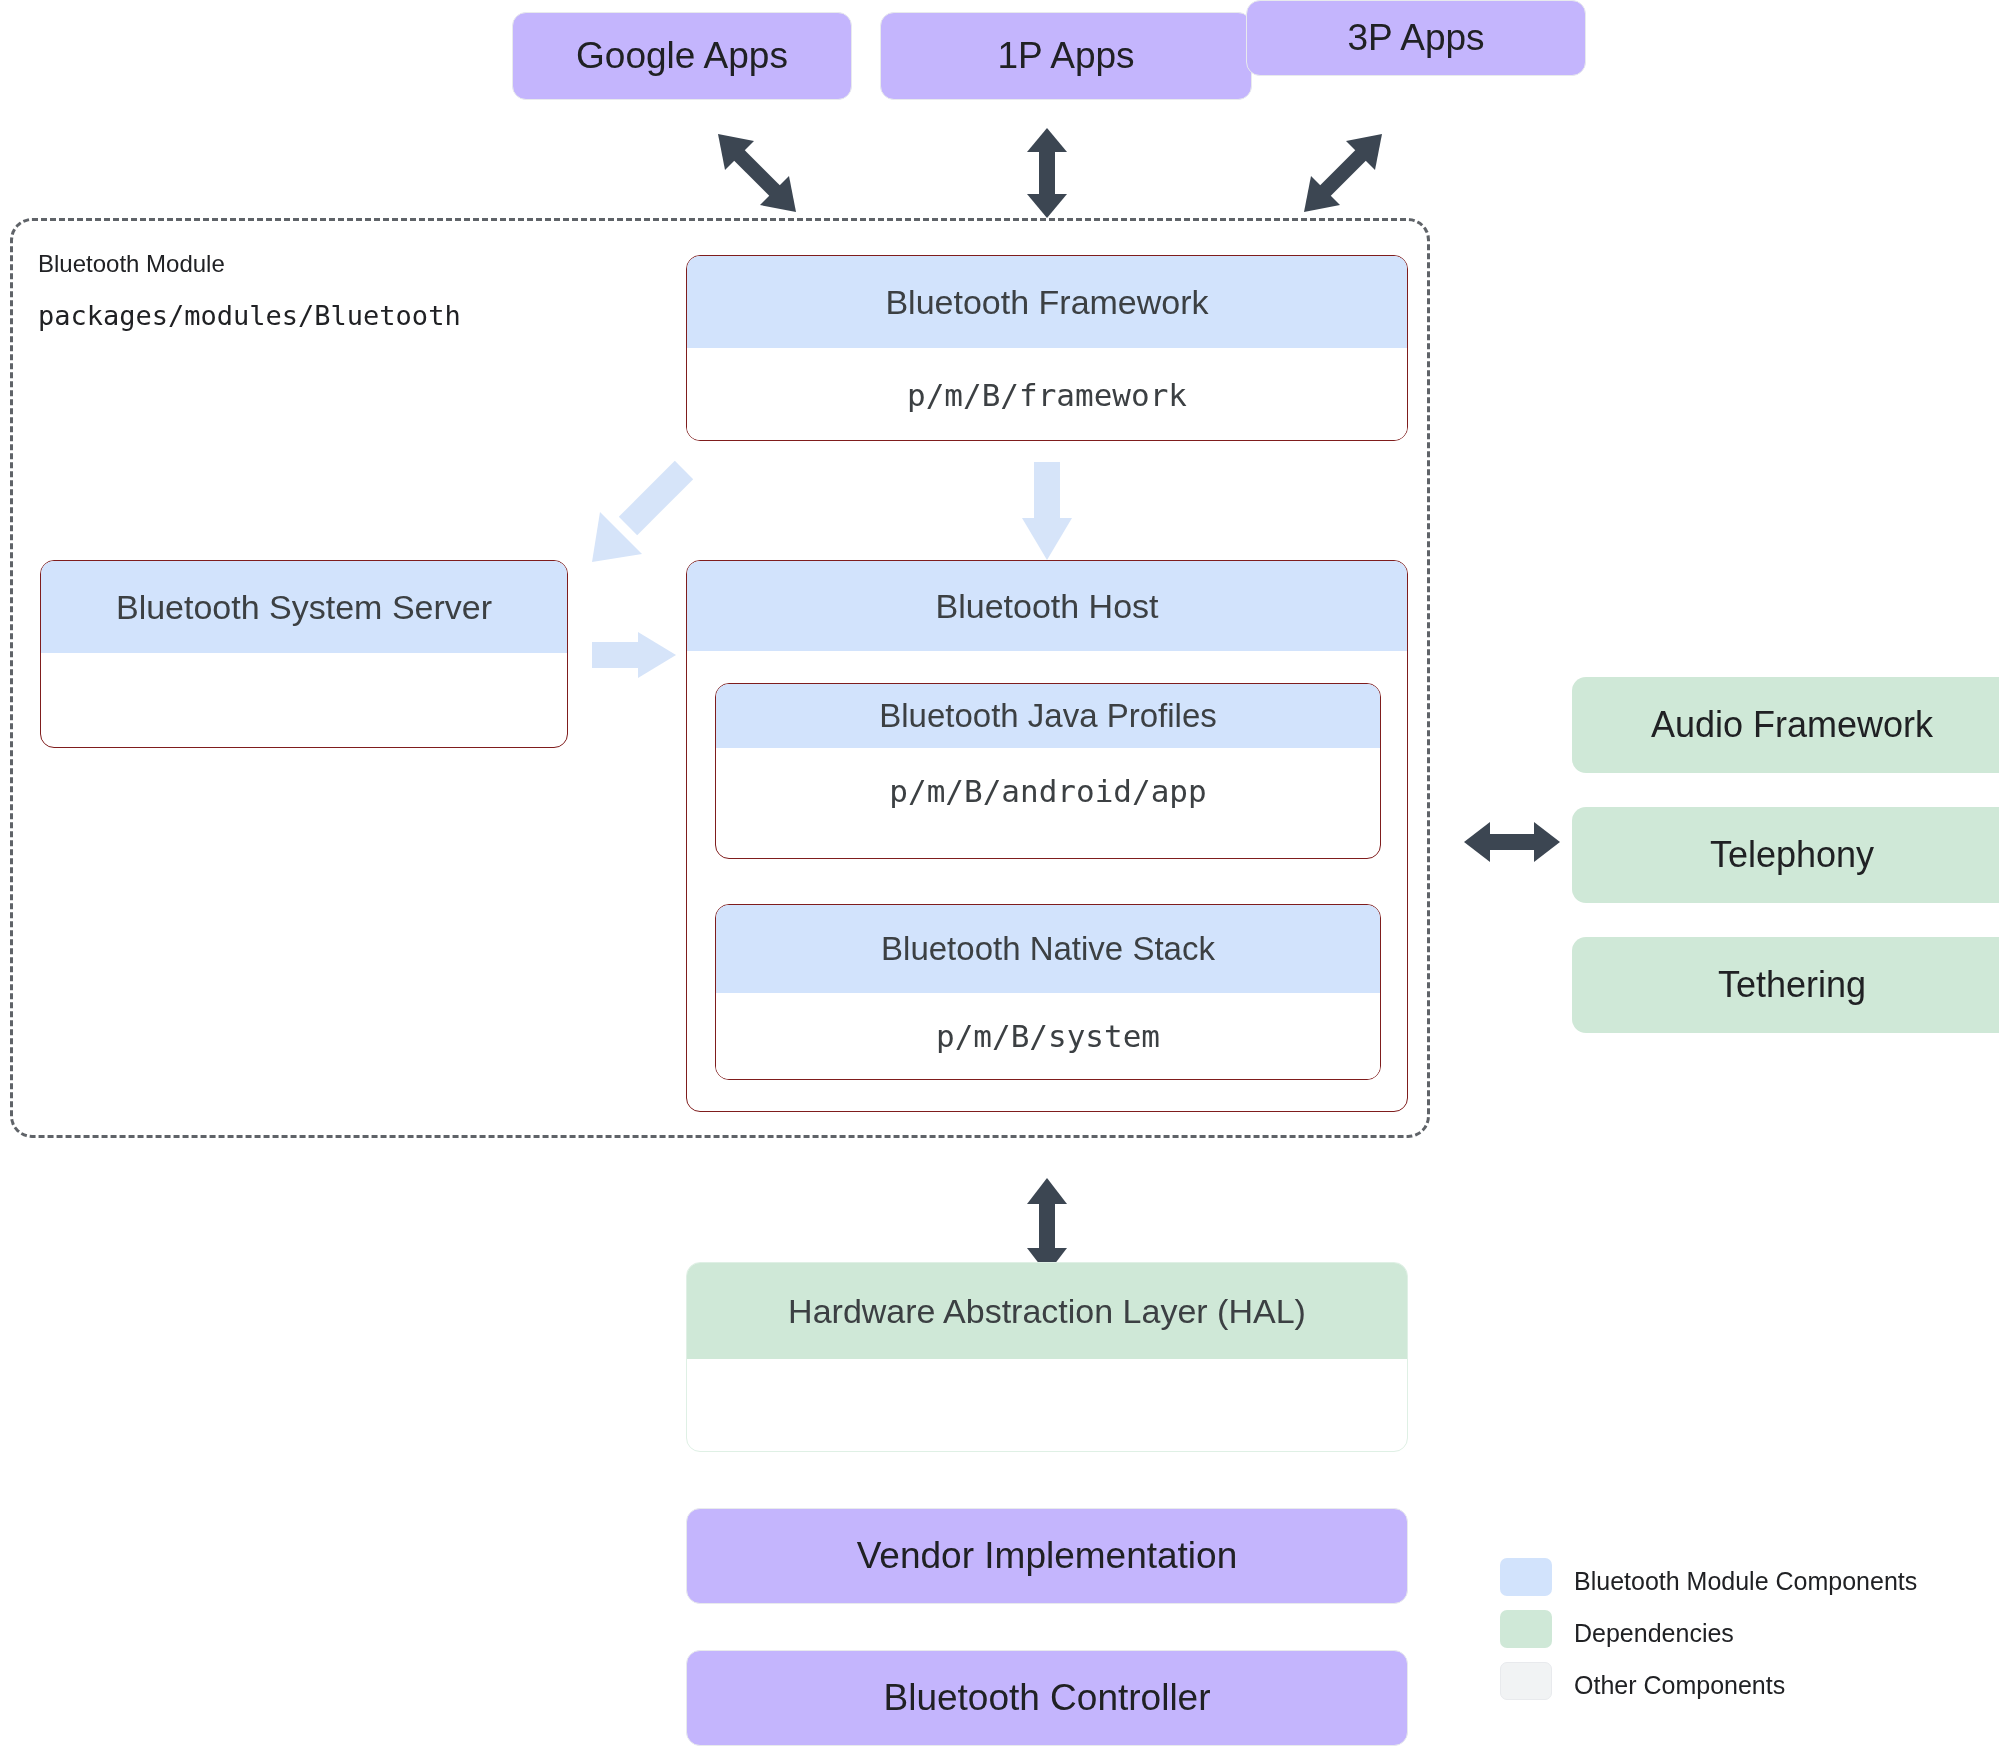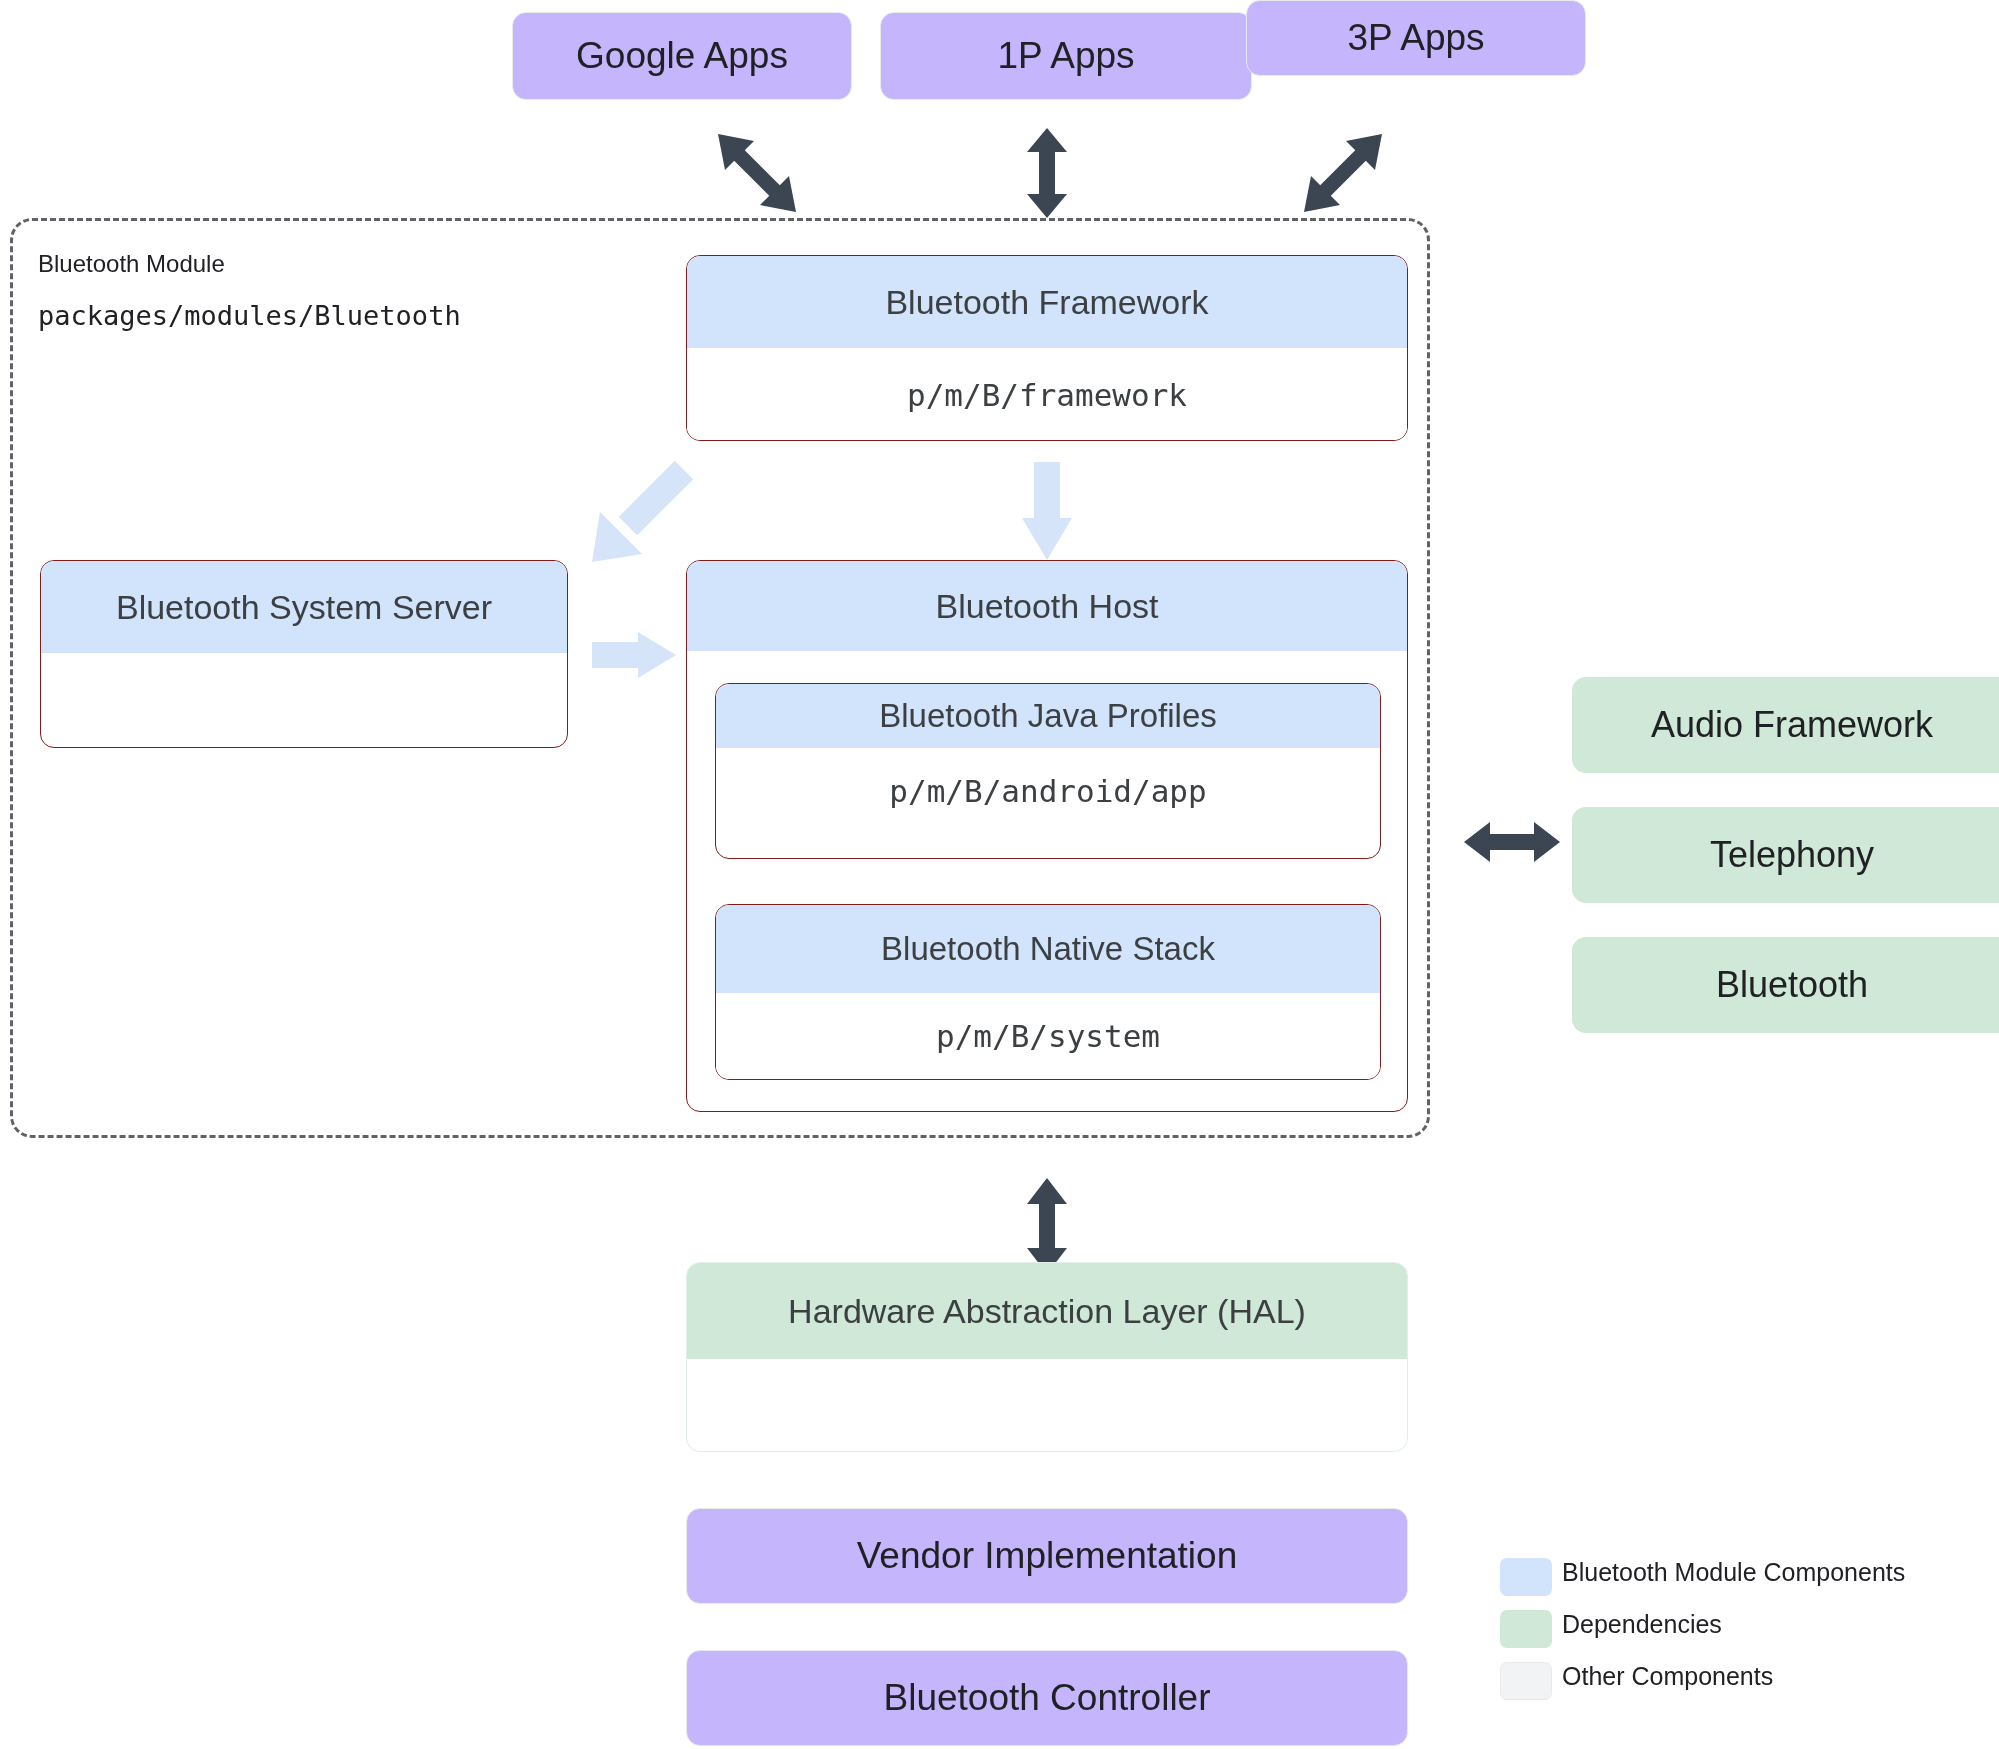--- a/index.html
+++ b/index.html
@@ -102,22 +102,22 @@
 
   
   #legend {
     position: absolute;
     display: flex;
     flex-direction: column;
     gap: 14px;
   }
   .legend-row {
     display: flex;
-    align-items: flex-start;
-    gap: 10px;
+    align-items: flex-end;
+    gap: 22px;
   }
   .legend-swatch {
     width: 52px;
     height: 38px;
     border-radius: 7px;
     flex: none;
   }
   .sw-blue  { background: #d2e3fc; }
   .sw-green { background: #cfe8d7; }
   .sw-grey  { background: #f1f3f4; border: 1px solid #e8eaed; box-sizing: border-box; }
@@ -249,21 +249,21 @@
 
   <div class="box box-green" style="left:1572px; top:677px; width:440px; height:96px; font-size:36px;">
     <span>Audio Framework</span>
   </div>
 
   <div class="box box-green" style="left:1572px; top:807px; width:440px; height:96px; font-size:36px;">
     <span>Telephony</span>
   </div>
 
   <div class="box box-green" style="left:1572px; top:937px; width:440px; height:96px; font-size:36px;">
-    <span>Bluetooth</span>
+    <span>Tethering</span>
   </div>
 
   <div class="arrow" style="left:1025px; top:1178px; width:44px; height:96px;">
     <svg width="44" height="96" viewBox="0 0 44 96" aria-hidden="true">
       <rect x="14" y="18" width="16" height="60" fill="#3c4652"></rect>
       <polygon points="22,0 42,26 2,26" fill="#3c4652"></polygon>
       <polygon points="22,96 42,70 2,70" fill="#3c4652"></polygon>
     </svg>
   </div>
 

